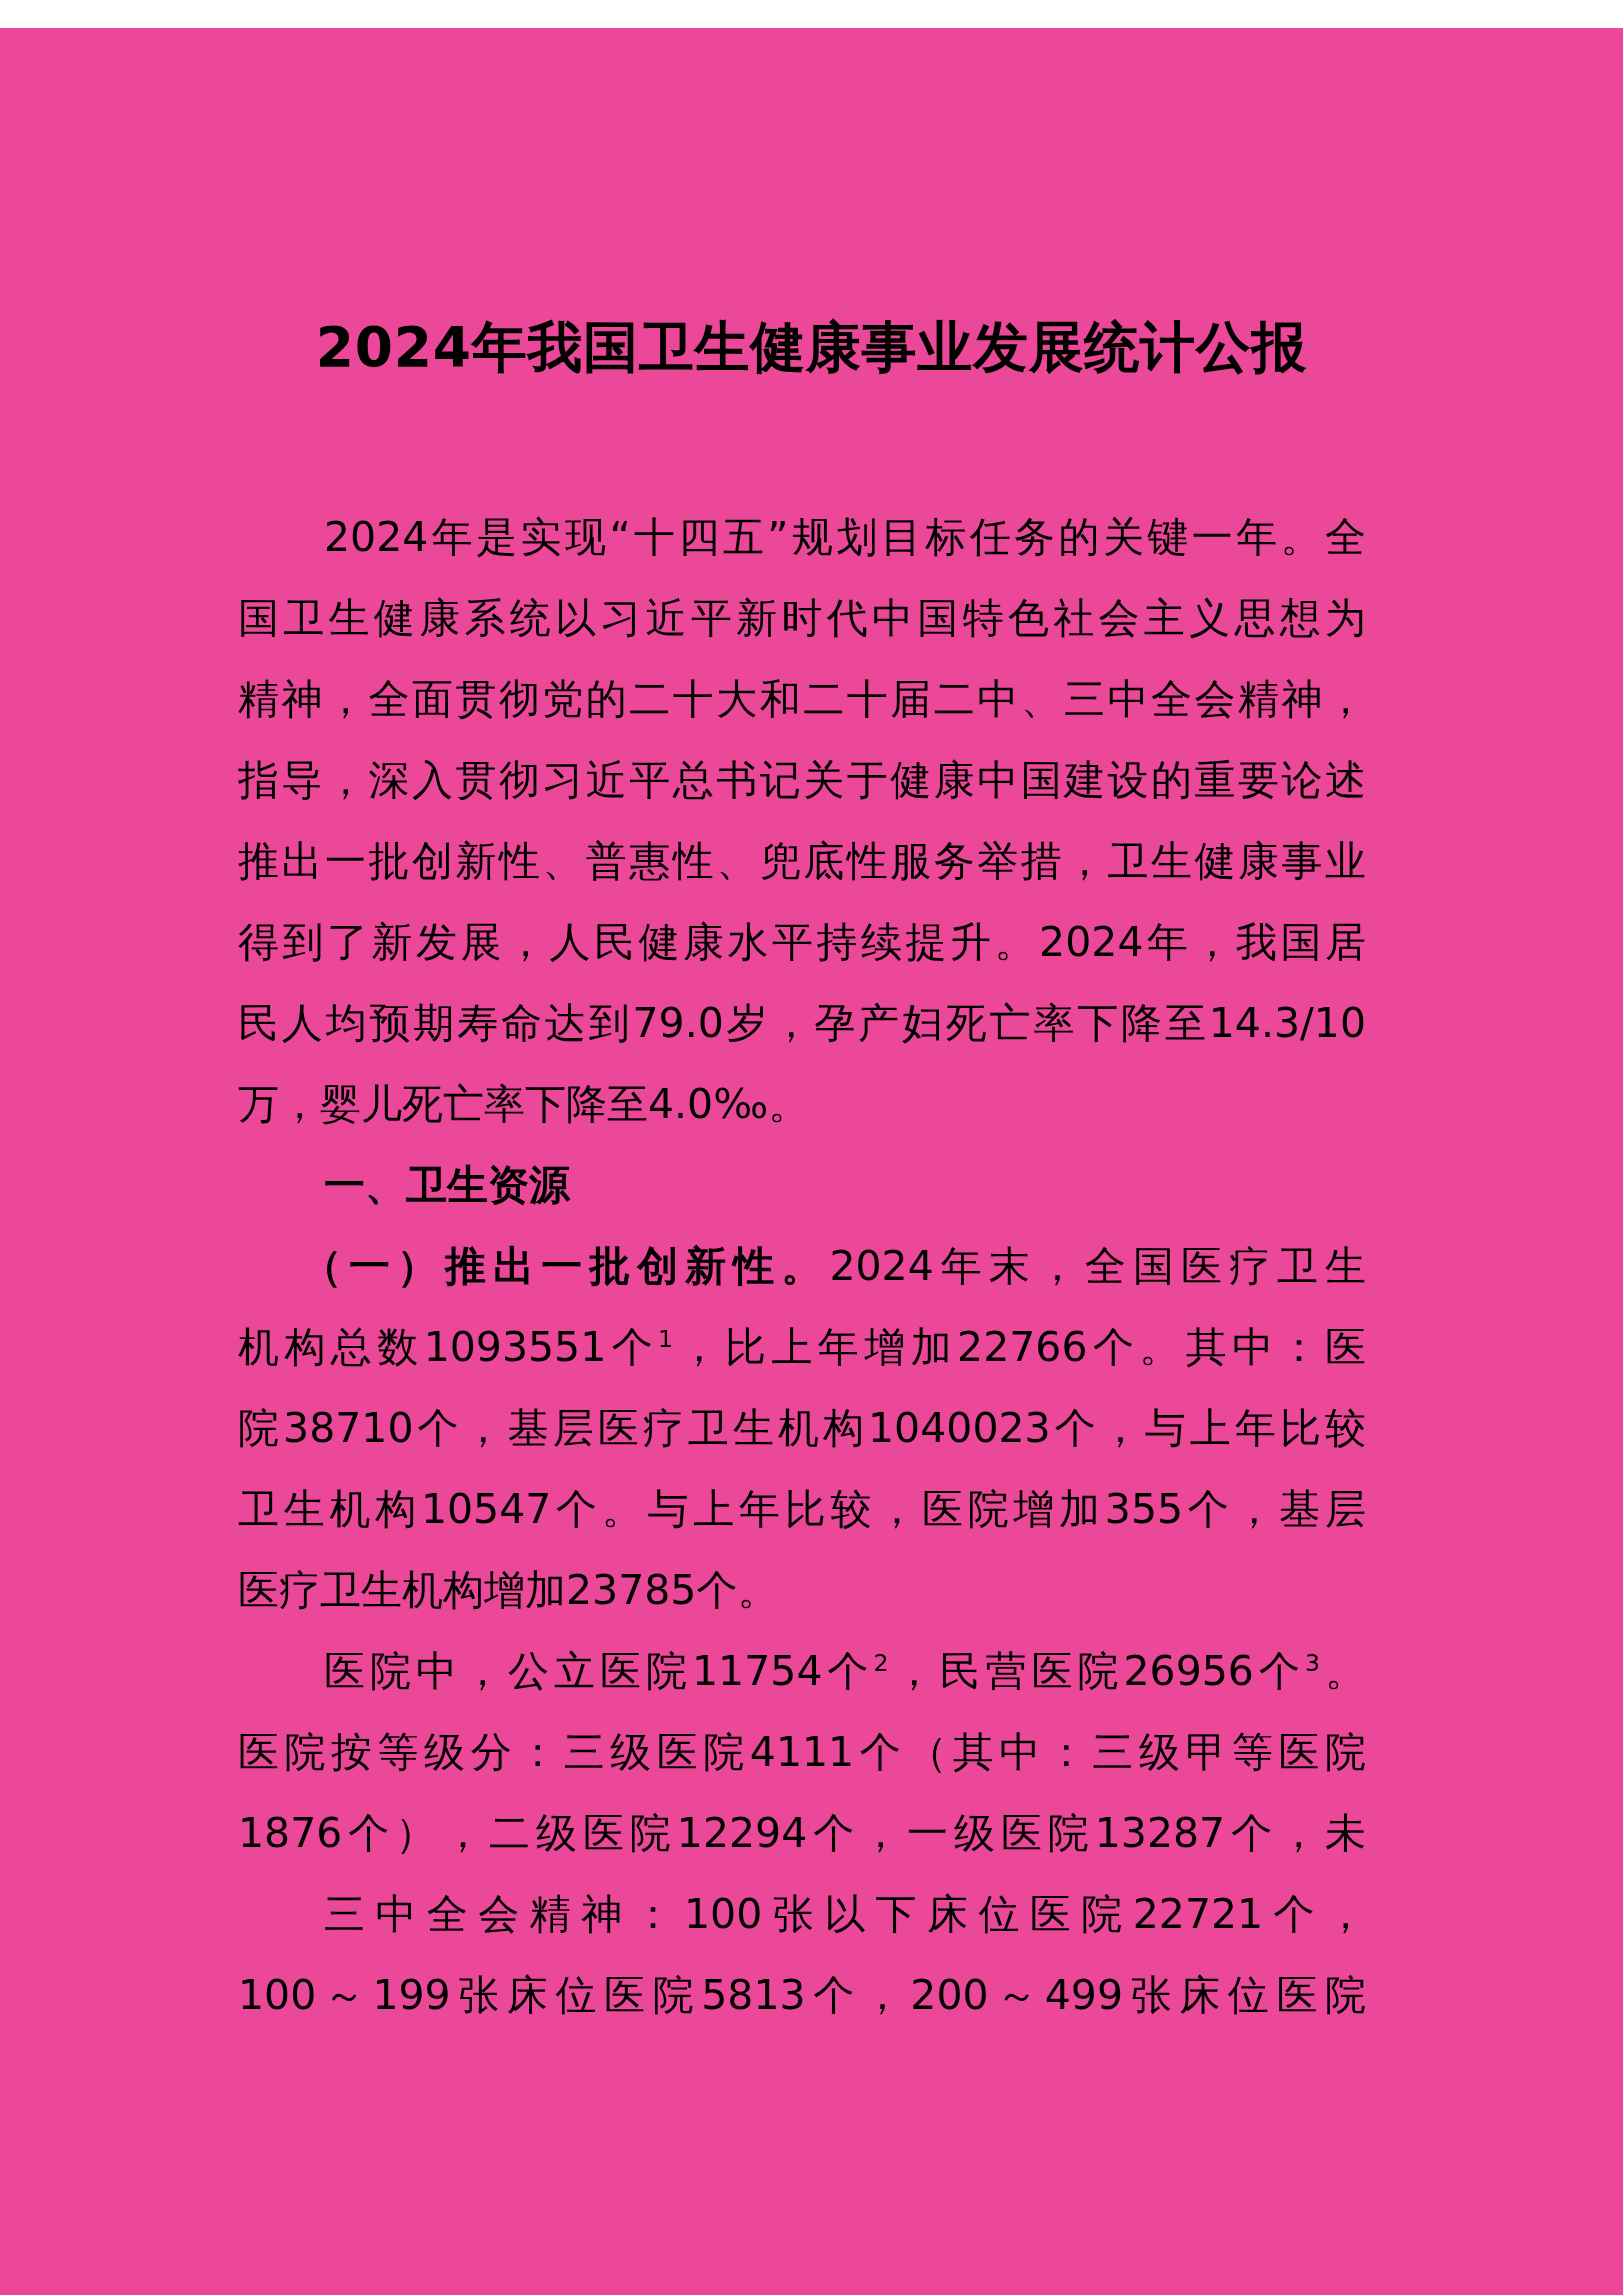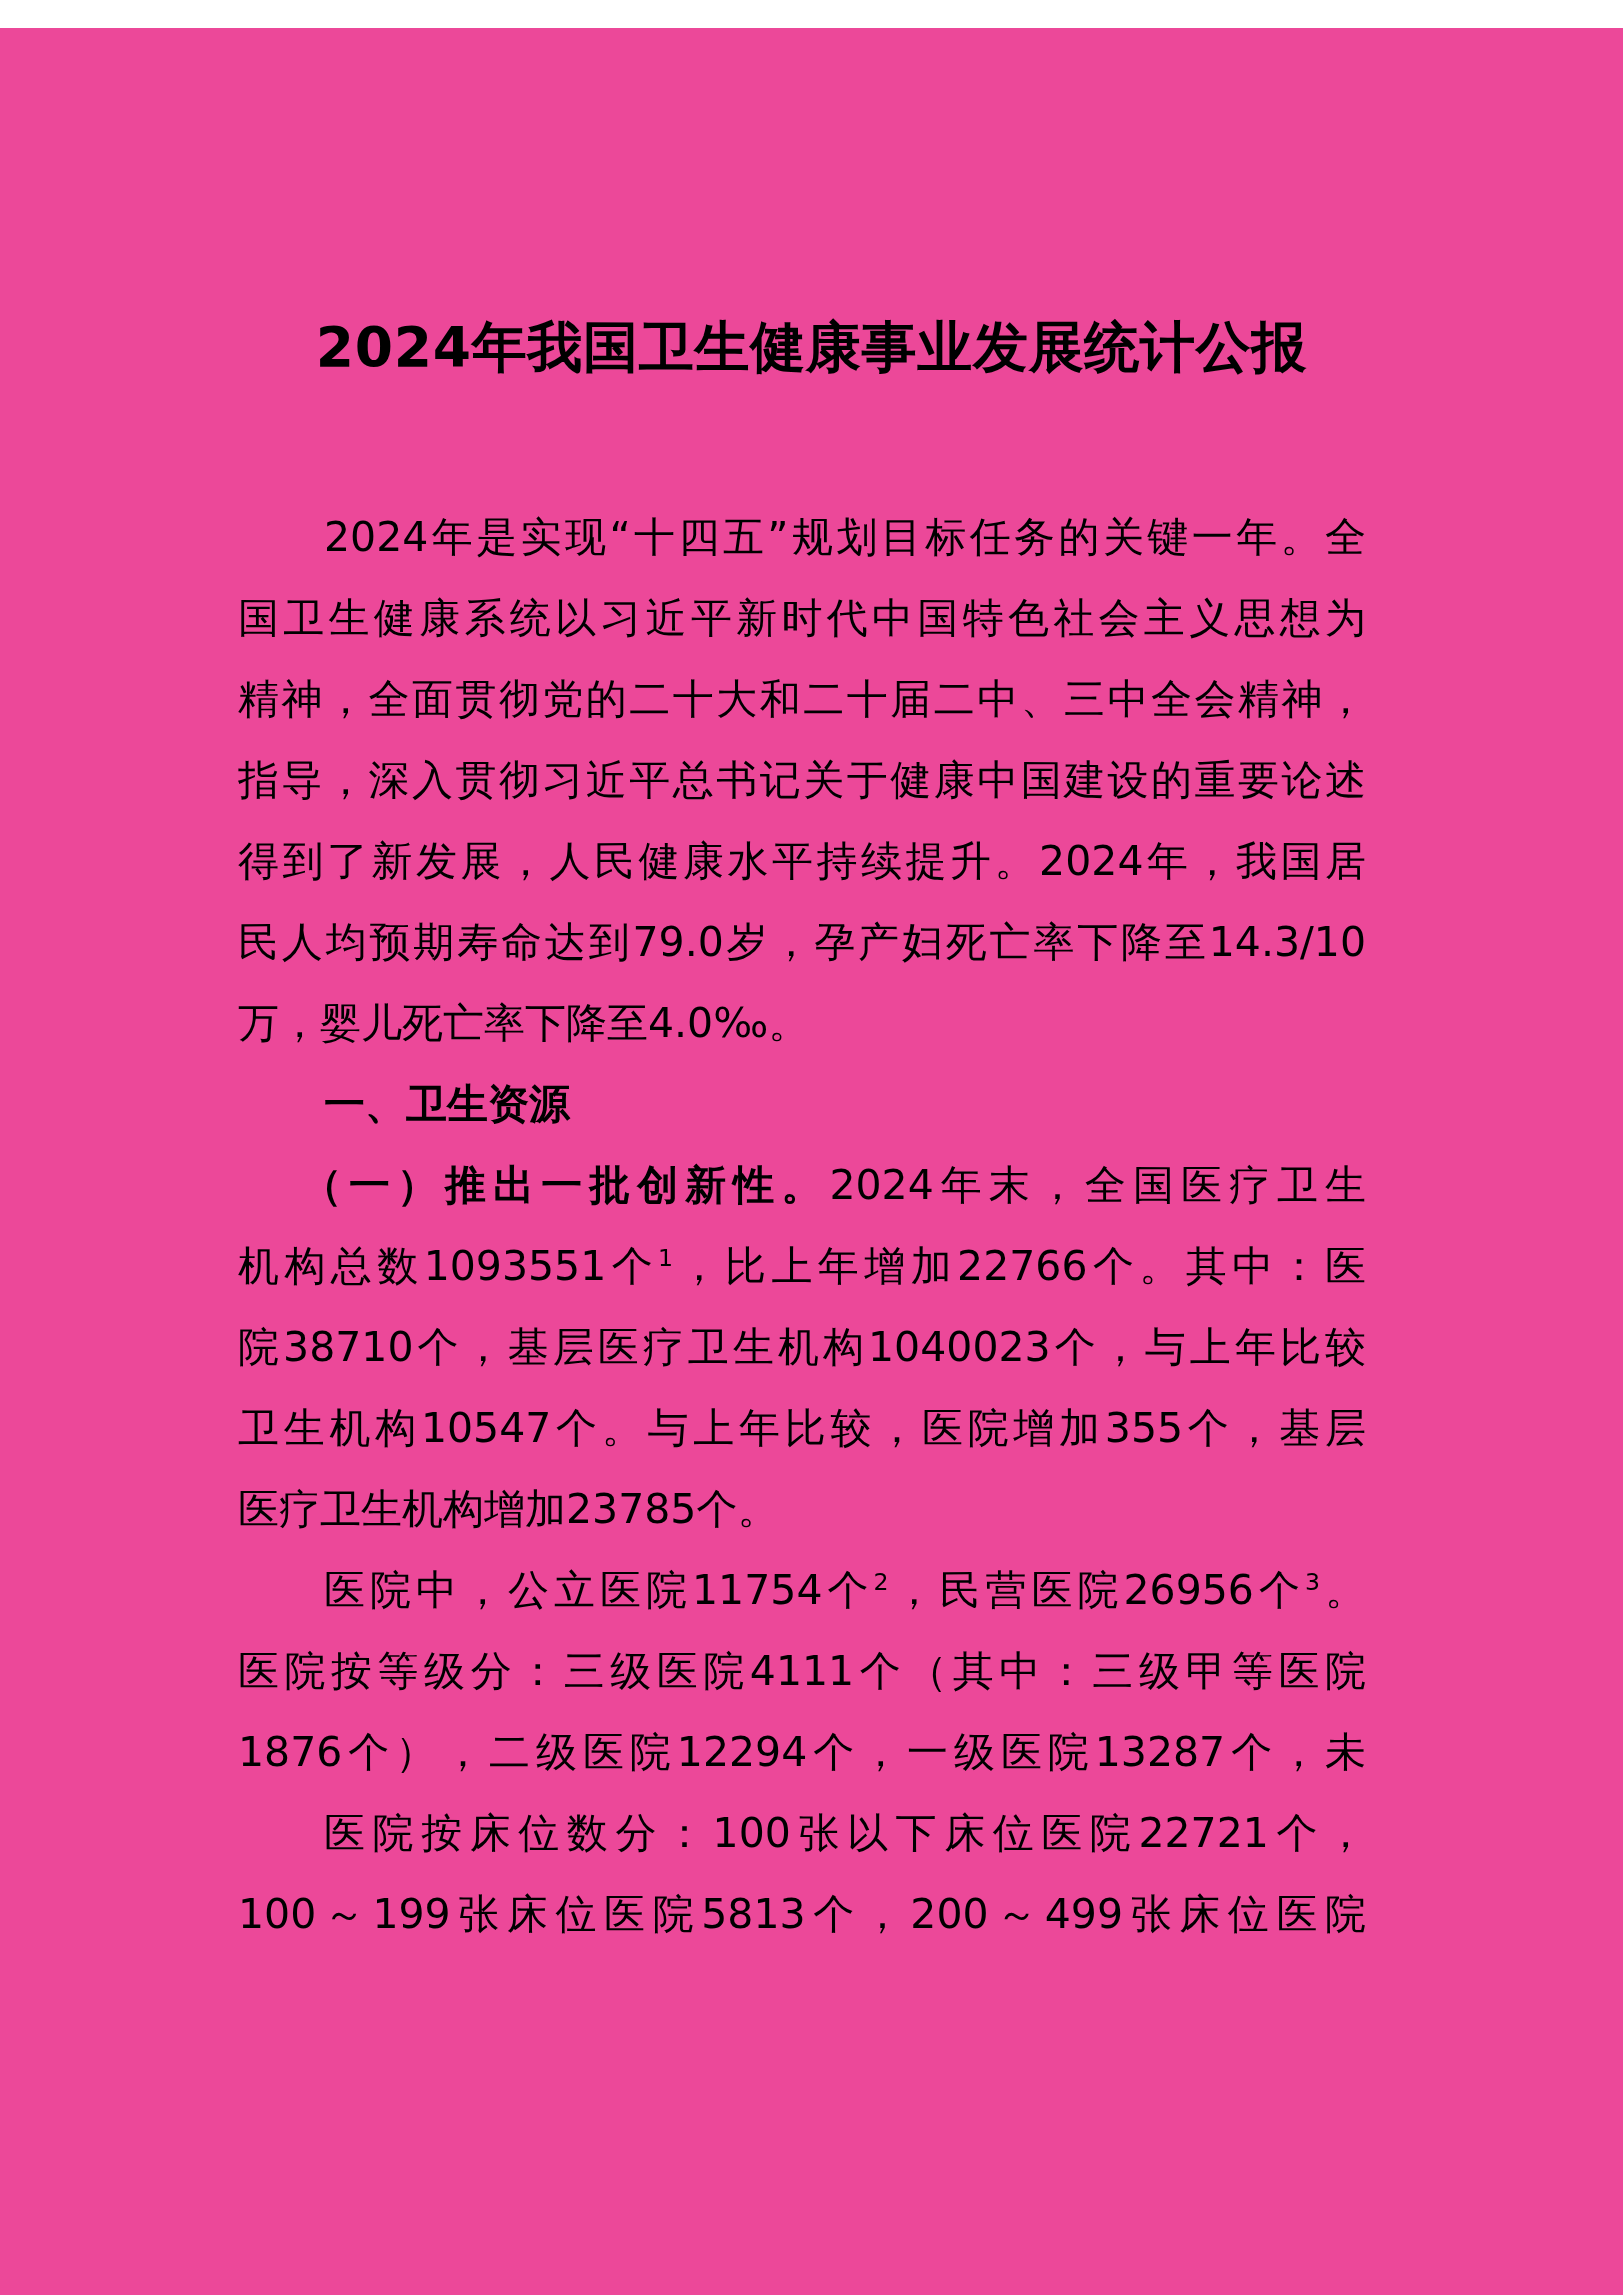--- a/index.html
+++ b/index.html
@@ -77,20 +77,21 @@
 <div class="page">
 
   <div class="title">2024年我国卫生健康事业发展统计公报</div>
 
   <div class="body">
 
     <div class="line indent">2024年是实现“十四五”规划目标任务的关键一年。全</div>
     <div class="line">国卫生健康系统以习近平新时代中国特色社会主义思想为</div>
     <div class="line">精神，全面贯彻党的二十大和二十届二中、三中全会精神，</div>
     <div class="line">指导，深入贯彻习近平总书记关于健康中国建设的重要论述</div>
+    <div class="line">推出一批创新性、普惠性、兜底性服务举措，卫生健康事业</div>
     <div class="line">得到了新发展，人民健康水平持续提升。2024年，我国居</div>
     <div class="line">民人均预期寿命达到79.0岁，孕产妇死亡率下降至14.3/10</div>
     <div class="line last">万，婴儿死亡率下降至4.0‰。</div>
 
     <div class="line indent heading">一、卫生资源</div>
 
     <div class="line indent" style="padding-left:63px;">
       <span class="bold">（一）推出一批创新性。</span><span>2024年末，全国医疗卫生</span>
     </div>
     <div class="line">
@@ -99,18 +100,18 @@
     <div class="line">院38710个，基层医疗卫生机构1040023个，与上年比较</div>
     <div class="line">卫生机构10547个。与上年比较，医院增加355个，基层</div>
     <div class="line last">医疗卫生机构增加23785个。</div>
 
     <div class="line indent">
       <span>医院中，公立医院11754个</span><sup>2</sup><span>，民营医院26956个</span><sup>3</sup><span>。</span>
     </div>
     <div class="line">医院按等级分：三级医院4111个（其中：三级甲等医院</div>
     <div class="line">1876个），二级医院12294个，一级医院13287个，未</div>
 
-    <div class="line indent">医院按床位数分：100张以下床位医院22721个，</div>
+    <div class="line indent">三中全会精神：100张以下床位医院22721个，</div>
     <div class="line">100～199张床位医院5813个，200～499张床位医院</div>
 
   </div>
 </div>
 
 
 </body></html>

